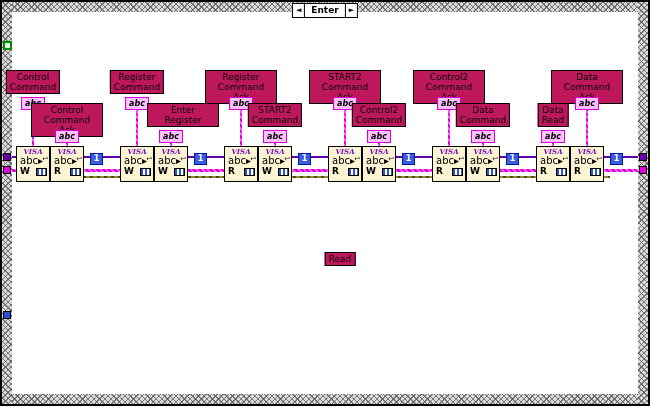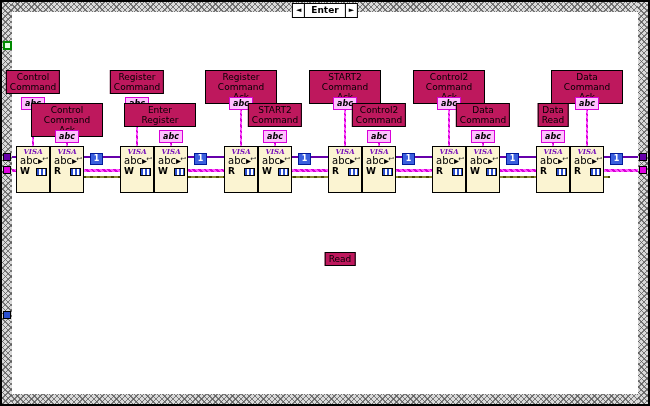--- a/index.html
+++ b/index.html
@@ -48,21 +48,21 @@
     border:1px solid #D800D8; font-size:8px; font-style:italic; font-weight:bold;
     text-align:center; line-height:11px; z-index:6; color:#000; }
 
   .vwire { position:absolute; width:2px; z-index:3;
     background:repeating-linear-gradient(45deg,#FF5AFF 0 2px,#D800D8 2px 4px); }
 
   .one-const { position:absolute; width:13px; height:12px; background:#3A5FDE;
     border:1px solid #001A99; color:#fff; font-size:8px; font-weight:bold;
     text-align:center; line-height:10px; z-index:6; }
 
-  .visa-node { position:absolute; width:34px; height:47px; background:#FBF4D2;
+  .visa-node { position:absolute; width:34px; height:36px; background:#FBF4D2;
     border:1px solid #000; z-index:5; overflow:hidden; }
   .visa-brand { display:block; font-family:"DejaVu Serif",serif; font-style:italic;
     font-weight:bold; font-size:7px; color:#7711BB; text-align:center; line-height:10px; }
   .visa-abc { display:block; font-size:10px; line-height:8px; text-align:left; padding-left:3px; color:#000; }
   .visa-curl { position:absolute; right:1px; top:9px; font-size:7px; line-height:7px; color:#222; }
   .visa-oprow { display:flex; align-items:center; justify-content:space-between; padding:2px 2px 0 3px; }
   .visa-letter { font-weight:bold; font-size:9px; line-height:9px; color:#000; }
   .conn-icon { width:11px; height:8px; border:1px solid #000;
     background:repeating-linear-gradient(90deg,#2B50D0 0 2px,#fff 2px 4px); }
 
@@ -115,21 +115,21 @@
       <div class="vwire" style="left: 136px; top: 110px; height: 36px;"></div>
       <div class="visa-node" style="left: 120px; top: 146px;">
         <div class="visa-brand">VISA</div>
         <div class="visa-abc">abc▸</div>
         <div class="visa-curl">↩</div>
         <div class="visa-oprow">
           <div class="visa-letter">W</div>
           <div class="conn-icon"></div>
         </div>
       </div>
-      <div class="free-label" style="left: 160px; top: 103px;">Enter Register</div>
+      <div class="free-label" style="left: 183px; top: 103px;">Enter Register</div>
       <div class="abc-const" style="left: 159px; top: 130px;">abc</div>
       <div class="vwire" style="left: 170px; top: 143px; height: 3px;"></div>
       <div class="visa-node" style="left: 154px; top: 146px;">
         <div class="visa-brand">VISA</div>
         <div class="visa-abc">abc▸</div>
         <div class="visa-curl">↩</div>
         <div class="visa-oprow">
           <div class="visa-letter">W</div>
           <div class="conn-icon"></div>
         </div>

